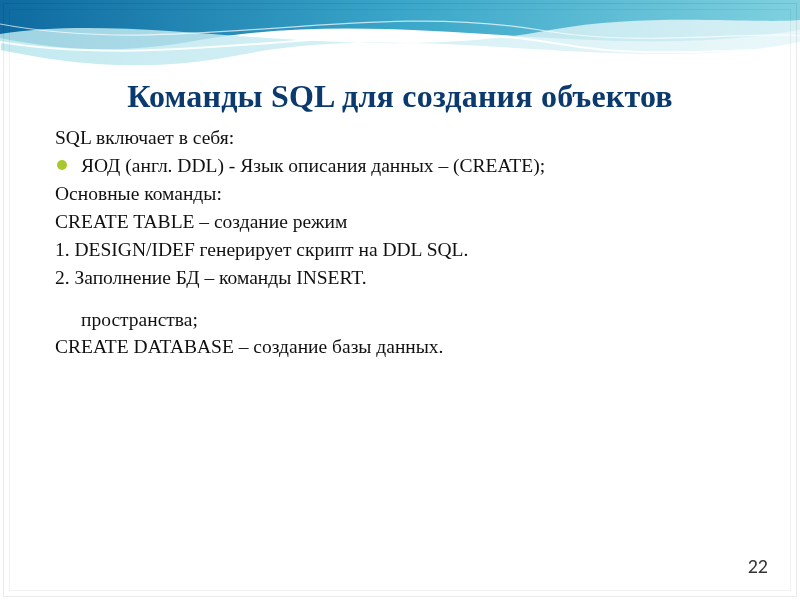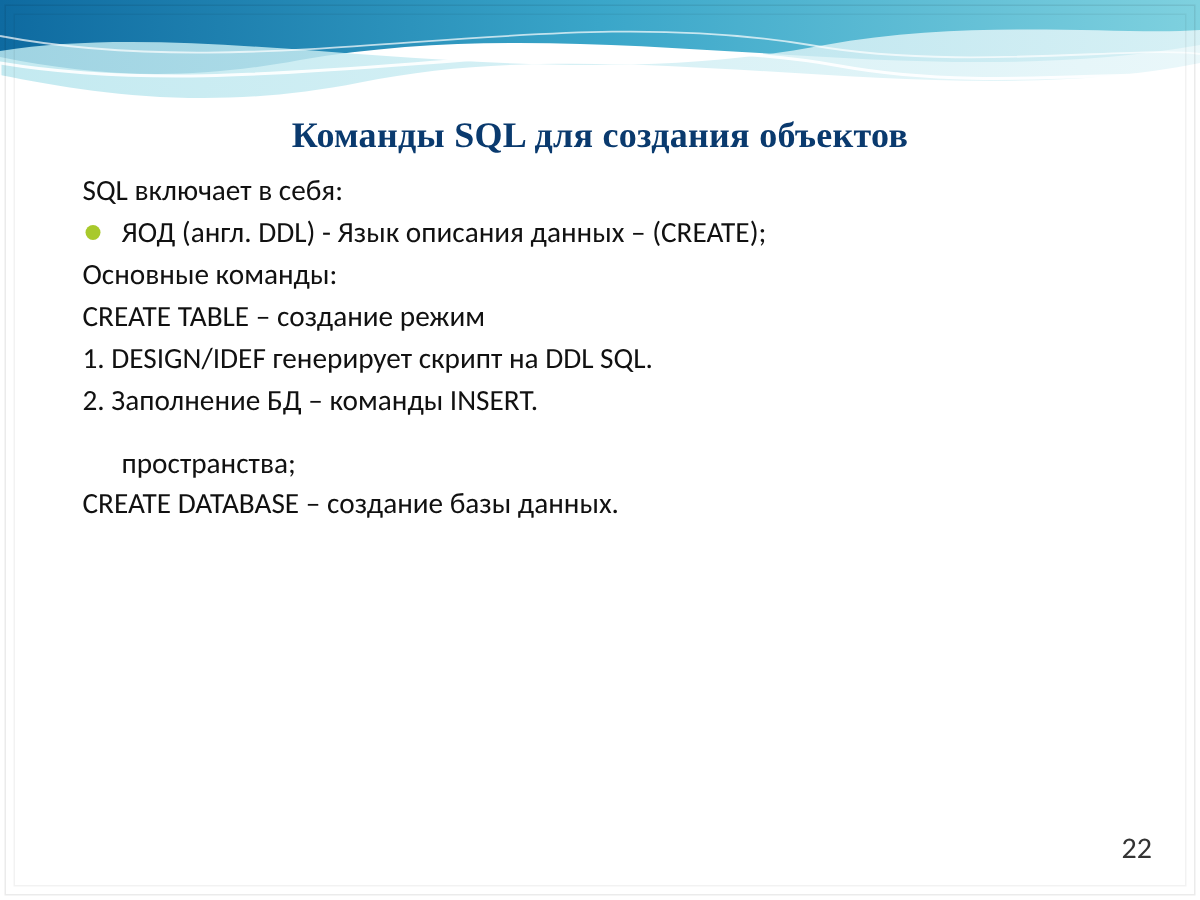--- a/index.html
+++ b/index.html
@@ -1,21 +1,21 @@
 <!DOCTYPE html>
 <html><head>
 <meta charset="utf-8">
 <style>
   html,body{margin:0;padding:0;width:800px;height:600px;overflow:hidden;font-family:Calibri,Arial,sans-serif;}
   .slide{position:relative;width:800px;height:600px;background:#fff;box-sizing:border-box;}
   
   .wave-bg{position:absolute;top:0;left:0;width:800px;height:70px;z-index:0;}
   .content{position:relative;z-index:2;padding:78px 55px 0 55px;}
-  .title{font-family:Georgia,'Times New Roman',serif;font-weight:bold;color:#0a3a6e;font-size:24px;text-align:center;margin:0 0 10px 0;letter-spacing:0.2px;}
-  .body{color:#111;font-size:19.5px;line-height:1.33;}
+  .title{font-family:Georgia,'Times New Roman',serif;font-weight:bold;color:#0a3a6e;font-size:32px;text-align:center;margin:0 0 10px 0;letter-spacing:0.2px;}
+  .body{color:#111;font-size:19.5px;line-height:1.33;font-family:Liberation Serif, serif;}
   .line{margin:0 0 2px 0;}
   .bullet-line{position:relative;padding-left:26px;margin:0 0 2px 0;}
   .bullet-line::before{content:"";position:absolute;left:2px;top:7px;width:10px;height:10px;border-radius:50%;background:#a8c92b;}
   .cont{padding-left:26px;margin:16px 0 2px 0;}
   .pagenum{position:absolute;right:32px;bottom:22px;font-size:20px;color:#333;font-family:Calibri,Arial,sans-serif;margin-left:34px;}
   
   .frame{position:absolute;inset:3px;border:1px solid rgba(0,0,0,0.08);pointer-events:none;}
   .frame2{position:absolute;inset:9px;border:1px solid rgba(0,0,0,0.05);pointer-events:none;}
 </style>
 </head>

